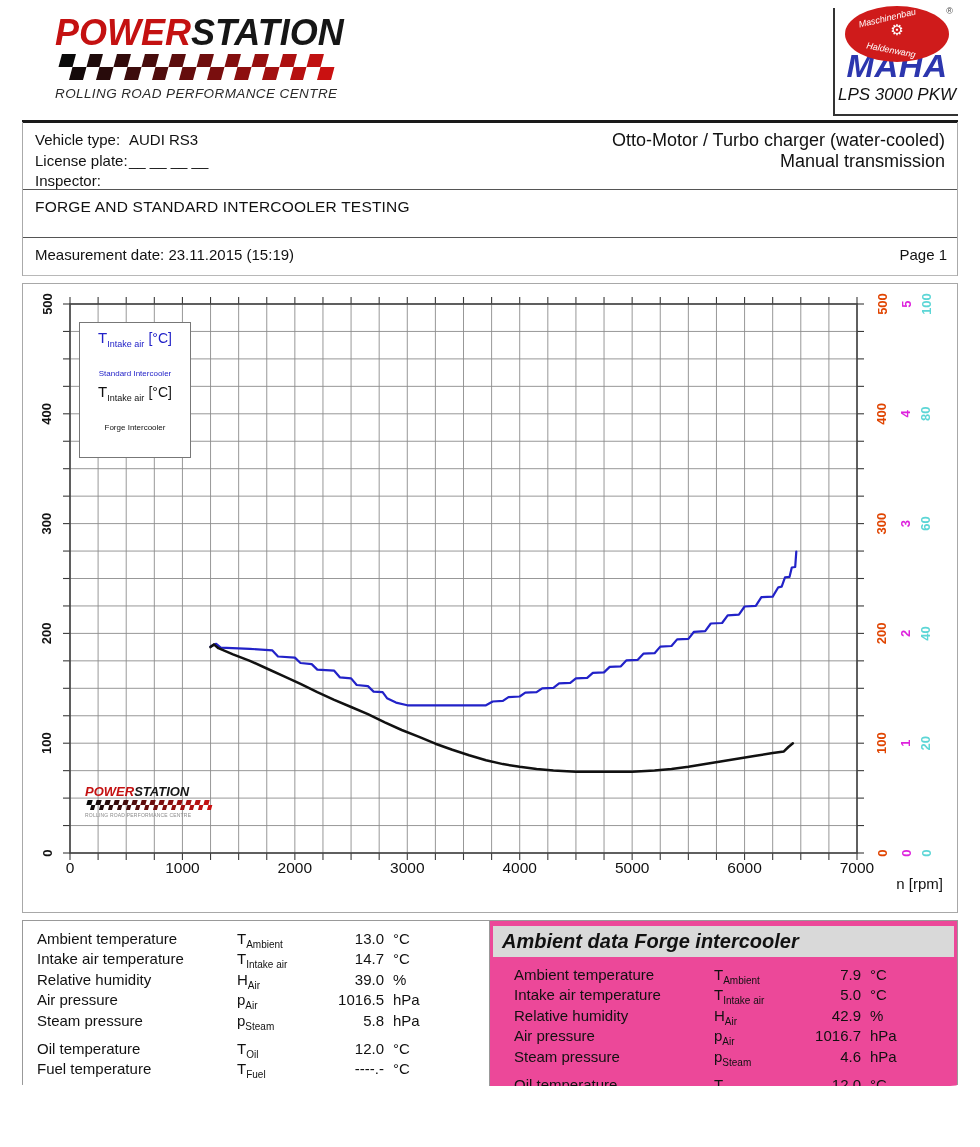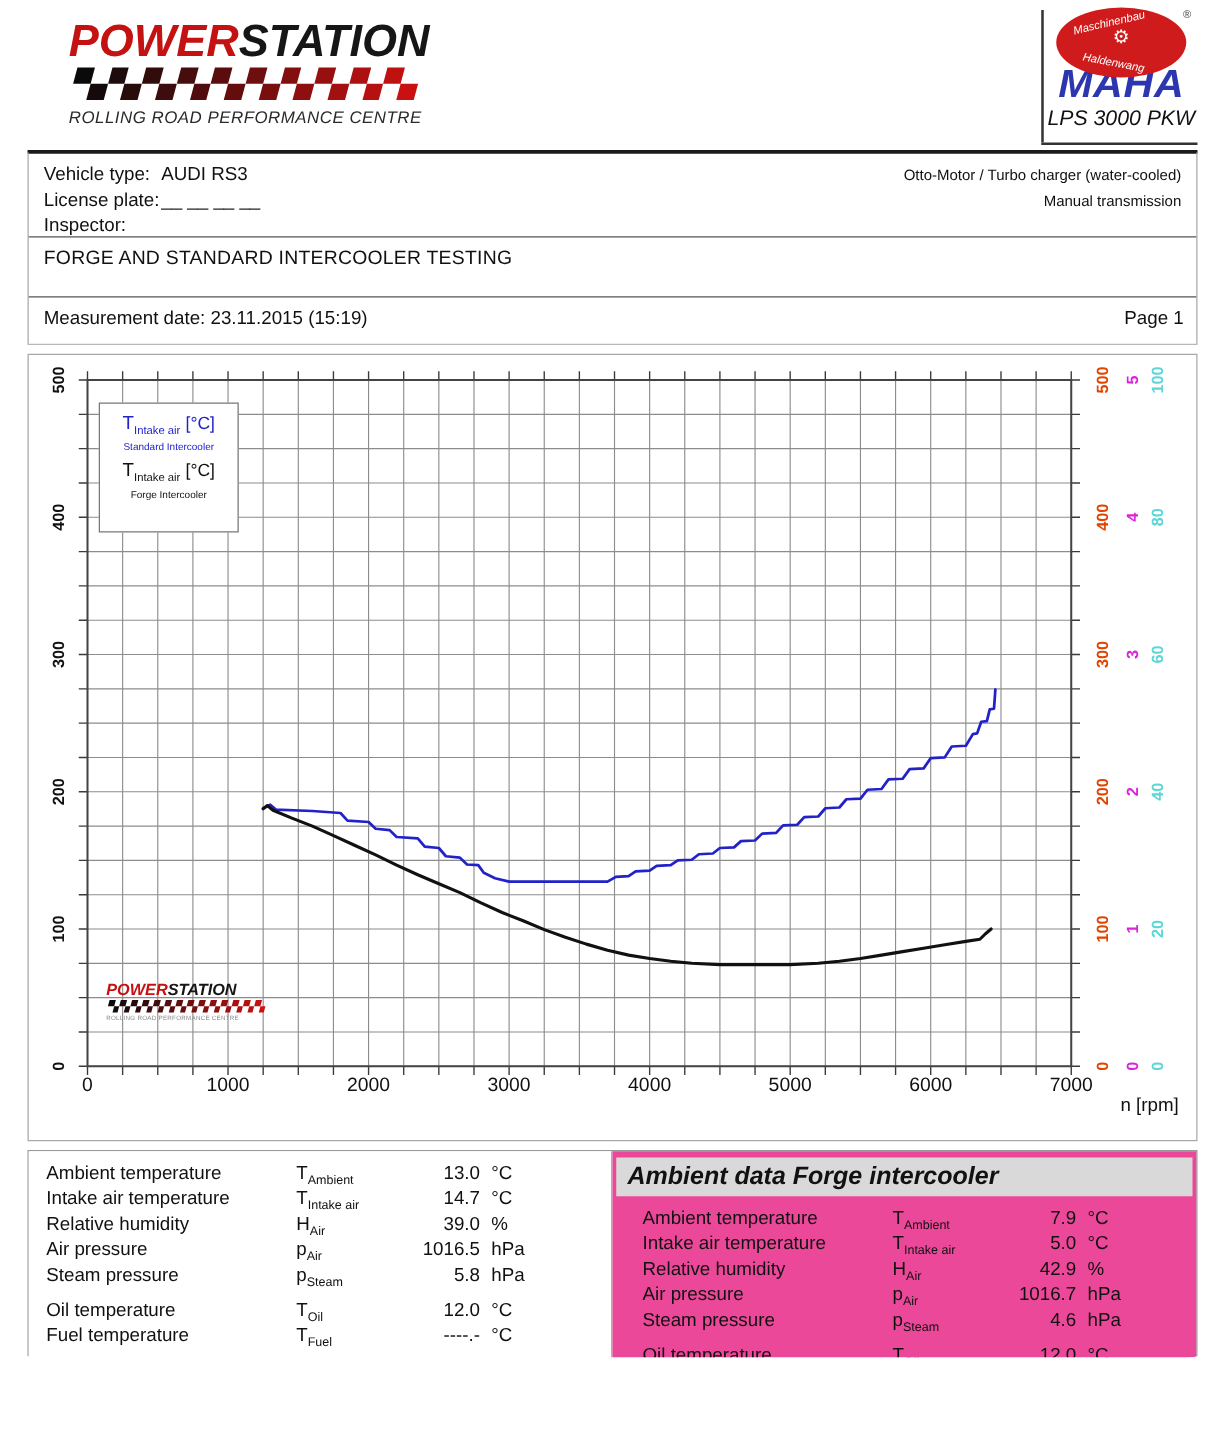--- a/index.html
+++ b/index.html
@@ -30,36 +30,36 @@
   .maha-model { margin-top:-1px; font-size:17px; font-style:italic; font-weight:500; color:#111; white-space:nowrap; }
 
   .top-rule { position:absolute; left:22px; top:120px; width:936px; height:2.5px; background:#1a1a1a; }
 
   
   .info-box { position:absolute; left:22px; top:122px; width:936px; height:154px;
               border-left:1px solid #aaa; border-right:1px solid #aaa; }
   .info-cols { display:flex; justify-content:space-between; padding:8px 12px 0 12px; }
   .info-row { display:flex; font-size:15px; line-height:20.5px; }
   .info-row .lbl { width:94px; }
-  .info-right { text-align:right; font-size:12px; line-height:20.5px; }
+  .info-right { text-align:right; font-size:18px; line-height:20.5px; }
   .divider { position:absolute; left:0; width:100%; height:1.2px; background:#555; }
   .div1 { top:67px; } .div2 { top:115px; }
   .div3 { bottom:0; background:#b8b8b8; }
   .test-title { position:absolute; top:76px; left:12px; font-size:15.5px; letter-spacing:0.2px; }
   .date-row { position:absolute; top:124px; left:12px; right:10px; display:flex; justify-content:space-between; font-size:15px; }
 
   
   .chart-box { position:absolute; left:22px; top:283px; width:936px; height:630px; border:1px solid #a8a8a8; }
   .chart-box svg { position:absolute; left:0; top:0; }
   .chart-legend { position:absolute; left:56px; top:38px; width:112px; background:#fff;
                   border:1px solid #777; text-align:center; padding:7px 3px 19px; z-index:3; }
   .lg-main { font-size:15px; line-height:16px; }
   .lg-main sub { font-size:9px; }
   .lg-unit { font-size:14px; }
-  .lg-note { font-size:8px; margin-top:1px; margin-bottom:6px; }
+  .lg-note { font-size:8px; margin-top:17px; margin-bottom:6px; }
   .watermark { position:absolute; left:62px; top:501px; width:132px; z-index:2; }
   .wm-name { font-size:13px; font-weight:bold; font-style:italic; line-height:13px; white-space:nowrap; }
   .wm-name .power { color:#c41111; } .wm-name .station { color:#161616; }
   .wm-tagline { font-size:5px; color:#8a8a8a; margin-top:2px; letter-spacing:0.2px; white-space:nowrap; }
 
   
   .tables-box { position:absolute; left:22px; top:920px; width:936px; height:213px; border:1px solid #999; display:flex; }
   .amb-half { width:468px; position:relative; }
   .amb-half.first { border-right:1px solid #999; }
   .amb-header { margin:5px 3px 0 3px; height:31px; line-height:31px; background:#d9d9d9;

